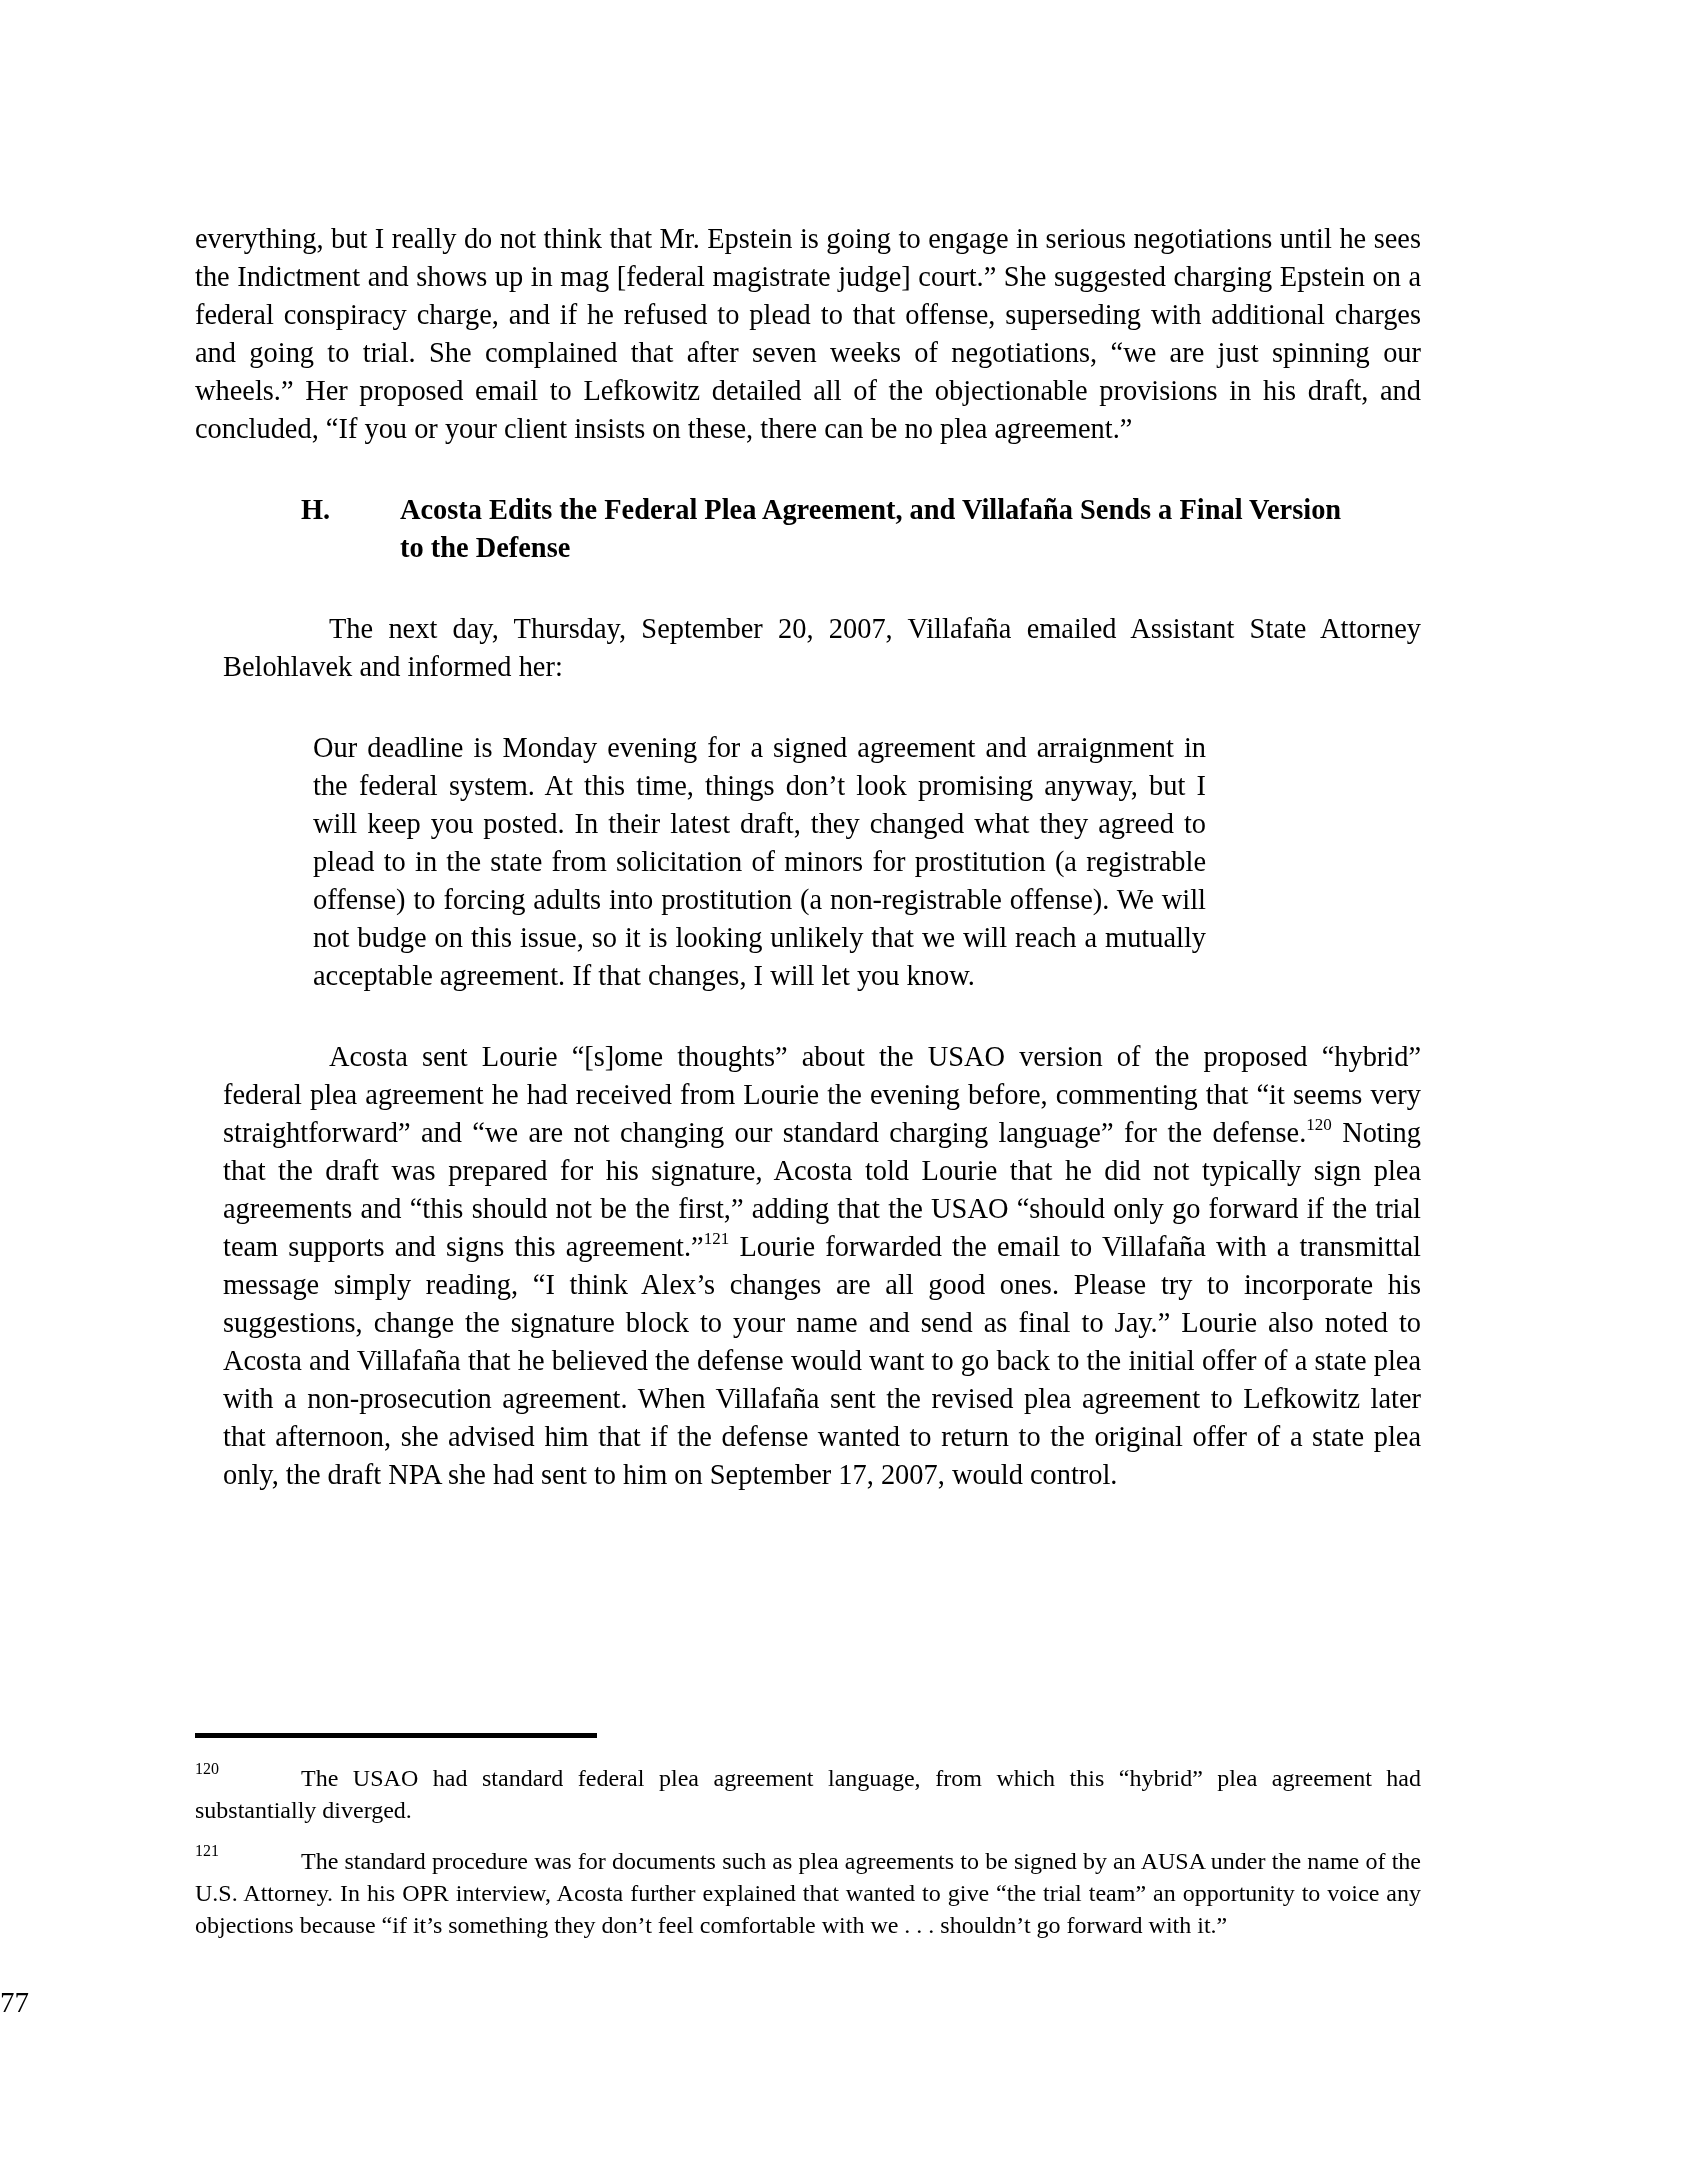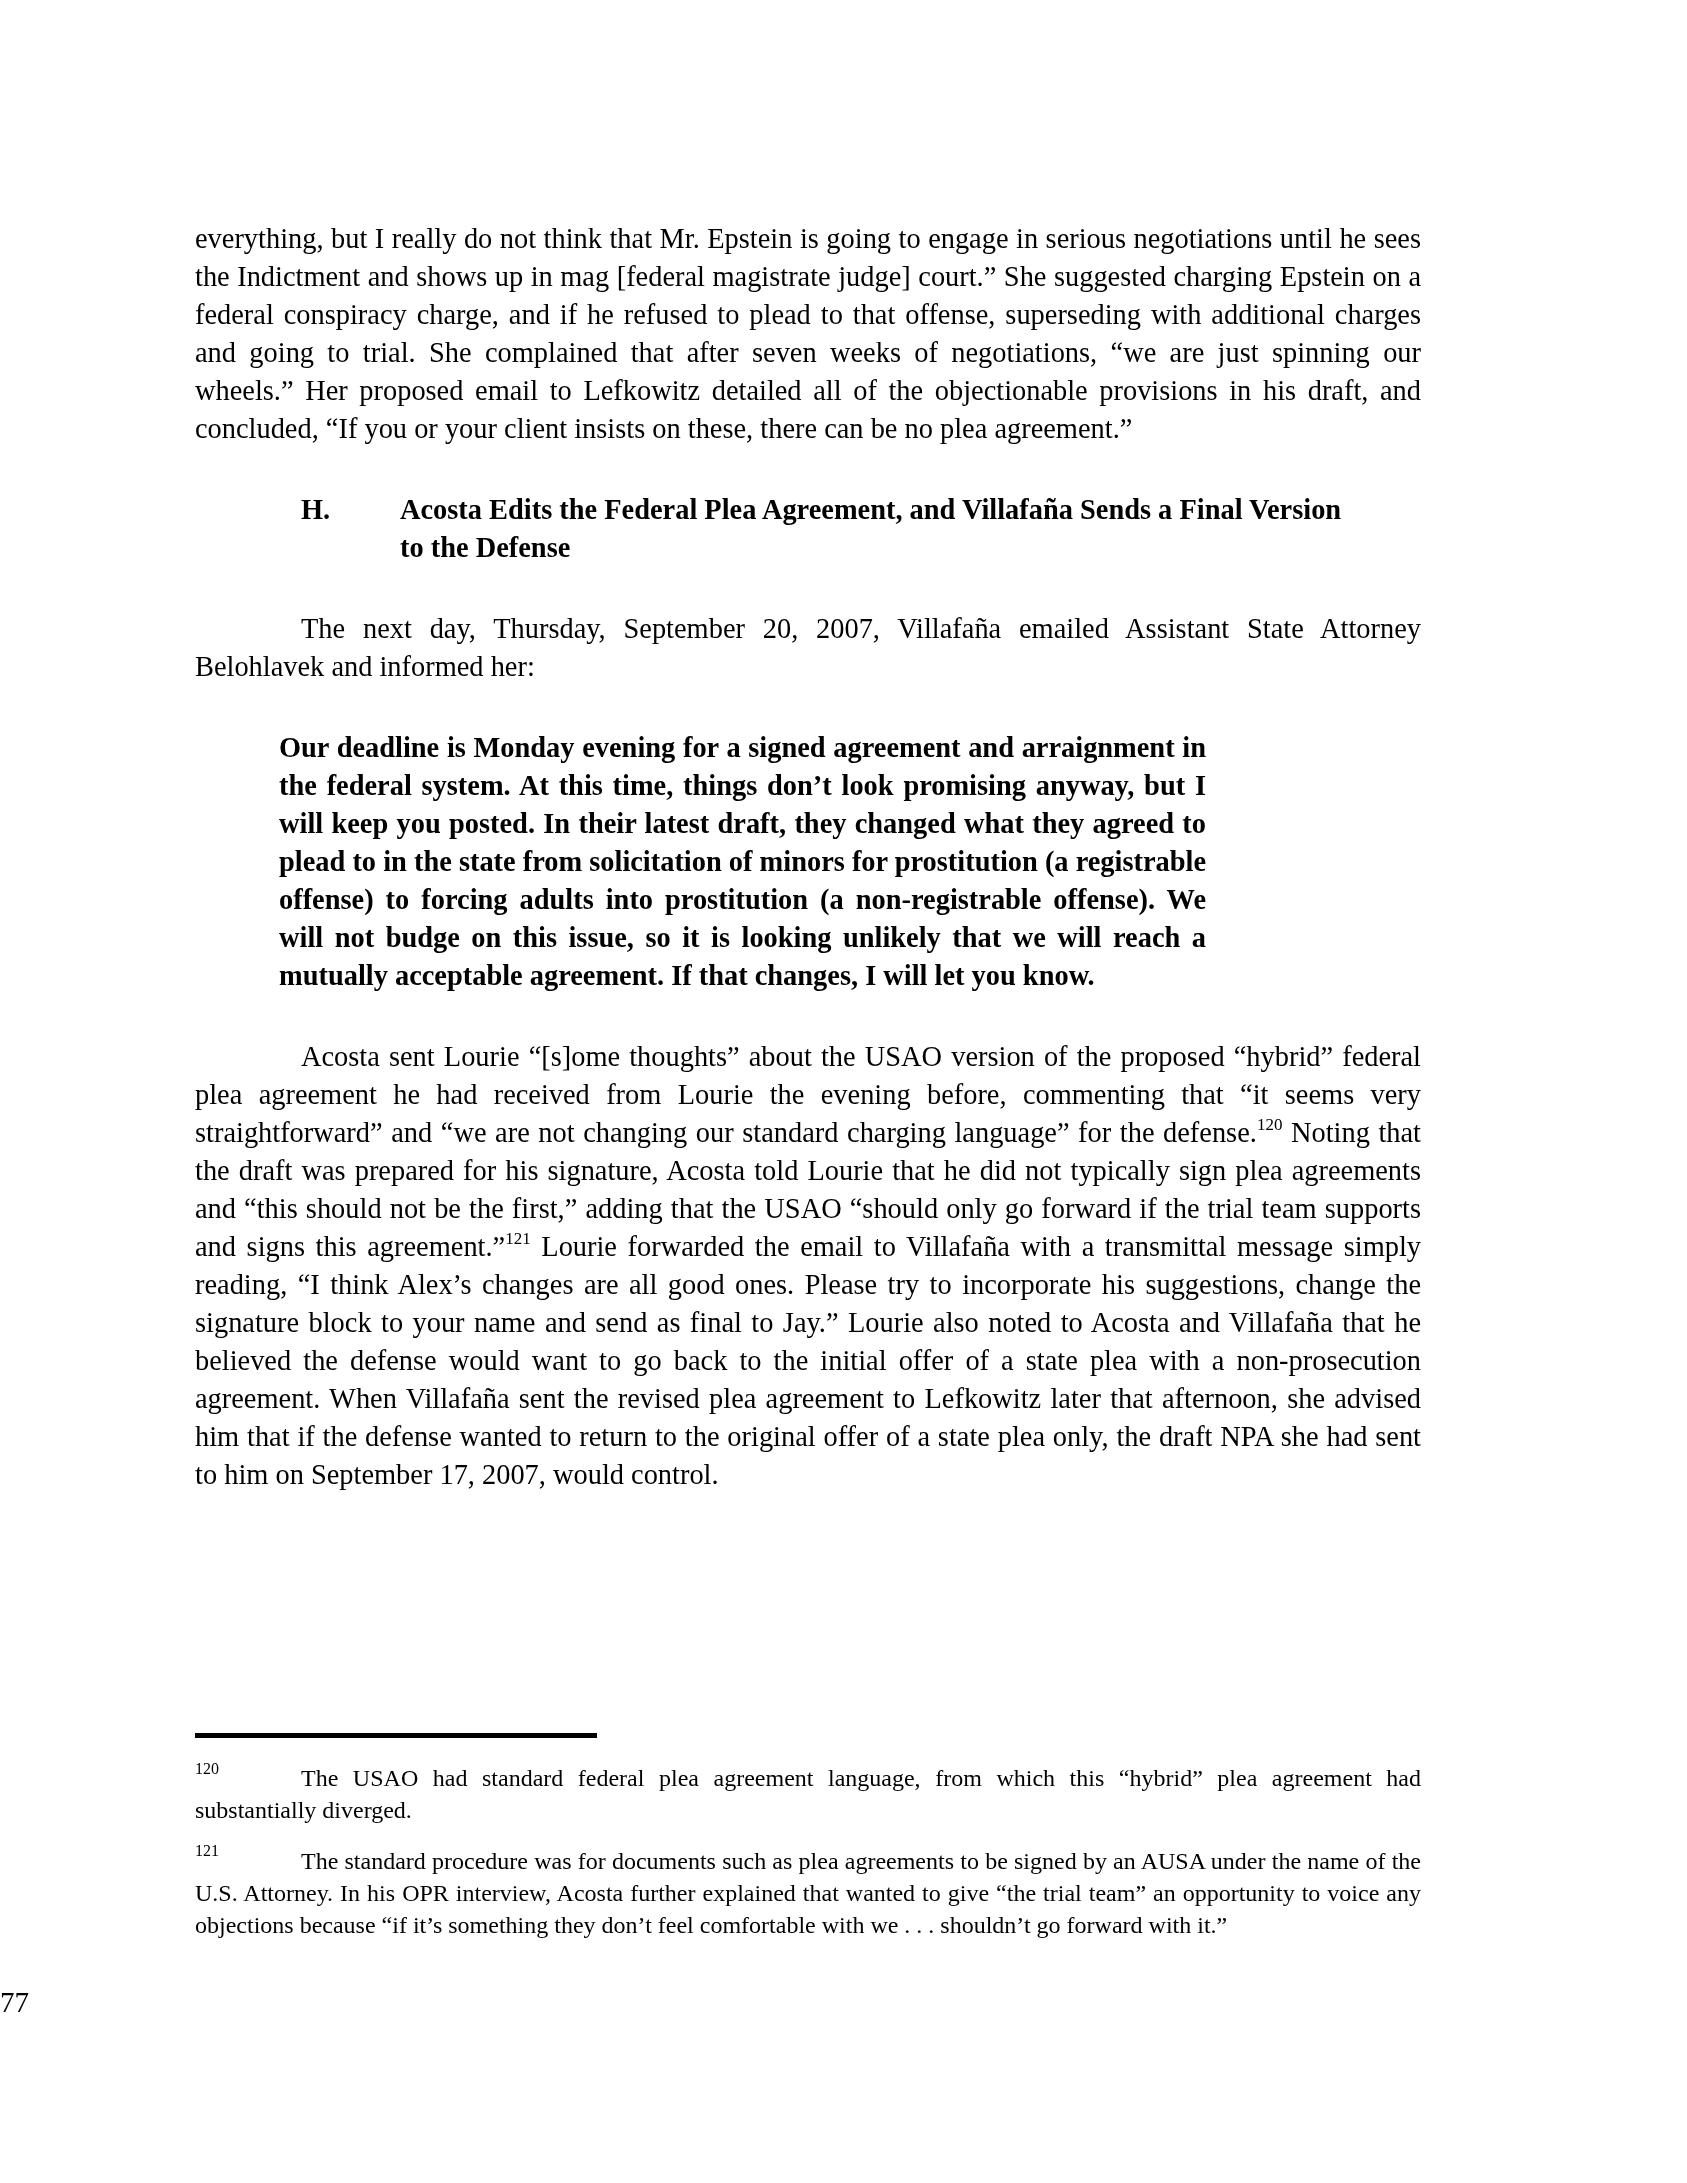--- a/index.html
+++ b/index.html
@@ -23,39 +23,39 @@
     top: 220px;
     font-size: 28.4px;
     line-height: 38px;
   }
   .para {
     margin: 0;
     text-align: justify;
   }
   .para.indent {
     text-indent: 106px;
+    margin-left: 28px;
   }
   .block-gap {
     margin-top: 43px;
   }
   .heading {
     position: relative;
     padding-left: 205px;
     font-weight: bold;
   }
   .heading-num {
     position: absolute;
     left: 106px;
     top: 0;
   }
   .quote {
-    margin-left: 84px;
+    margin-left: 118px;
     margin-right: 215px;
     text-align: justify;
-    font-weight: bold;
   }
   sup.body-fn-ref {
     font-size: 17px;
     line-height: 0;
     vertical-align: baseline;
     position: relative;
     top: -12px;
   }
   .footnote-area {
     position: absolute;

